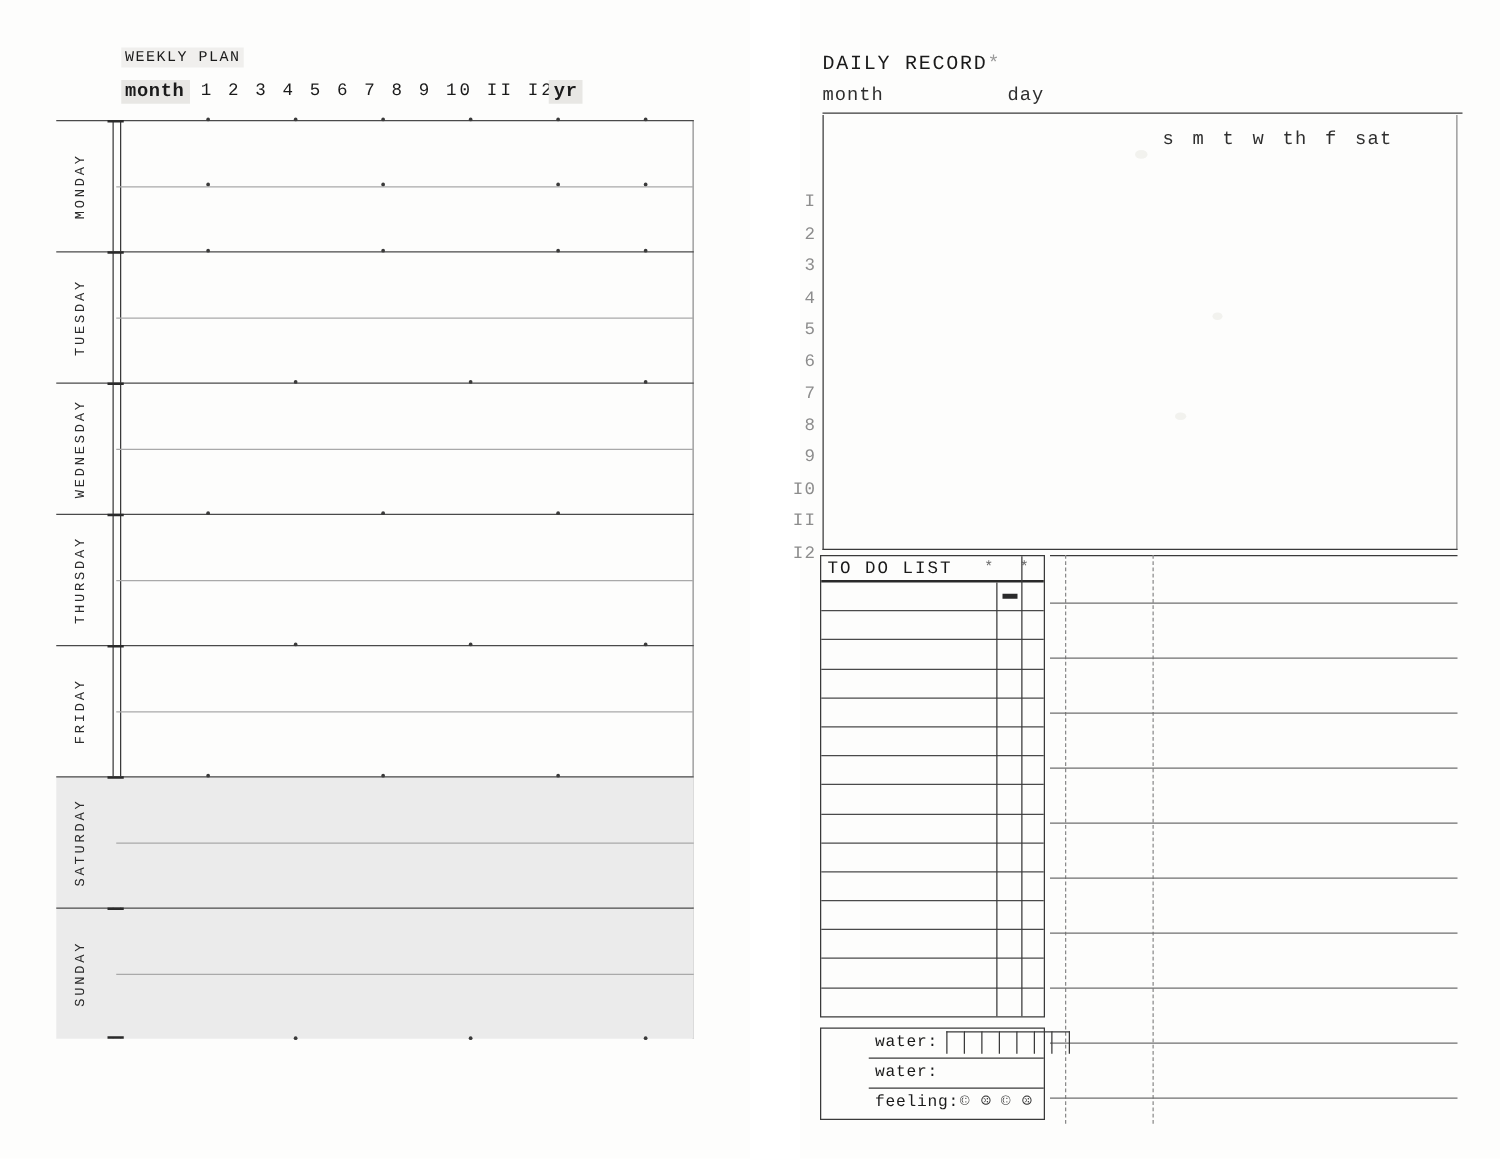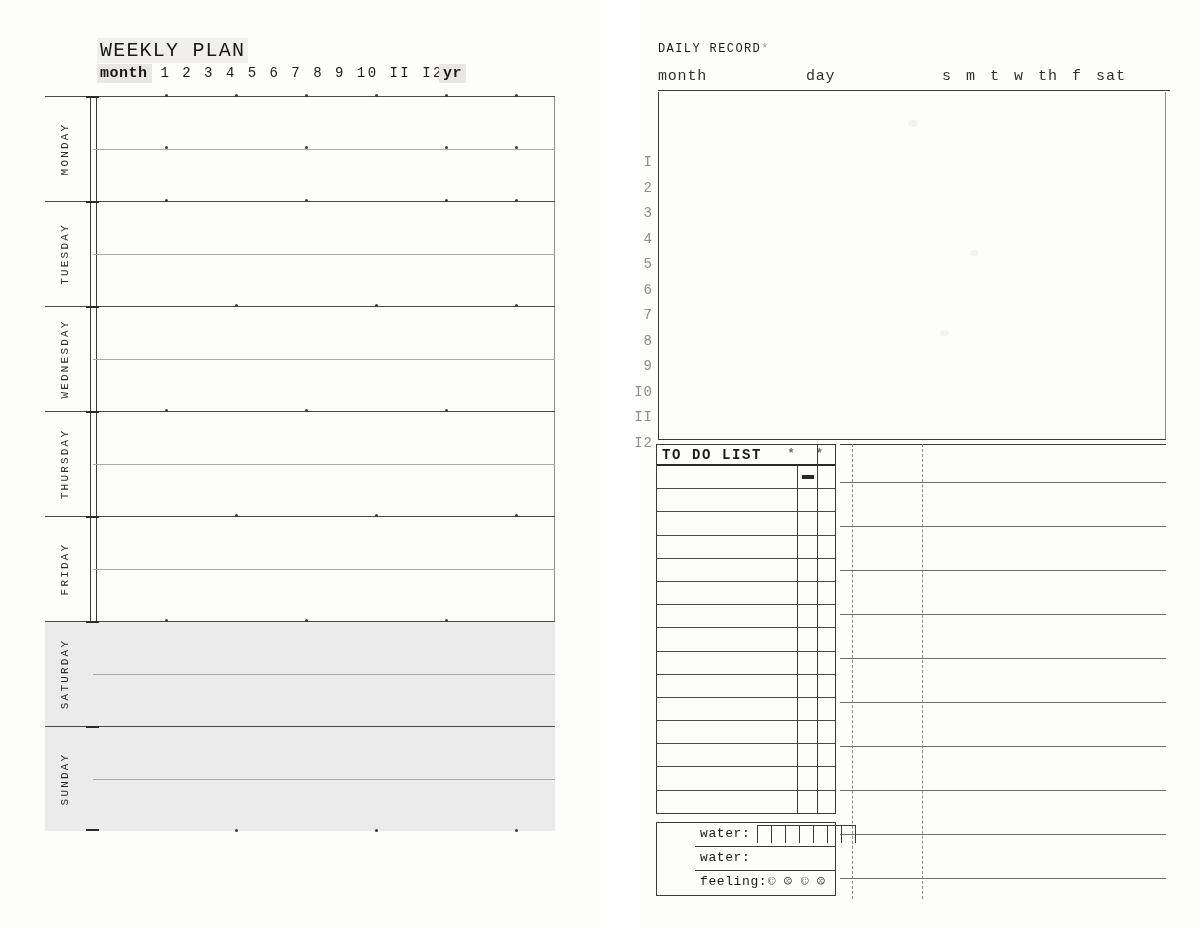--- a/index.html
+++ b/index.html
@@ -20,21 +20,21 @@
   #weekly-sheet {
     position: absolute;
     left: 0; top: 0;
     width: 600px; height: 927px;
     background: #fdfdfc;
   }
 
   #weekly-title {
     position: absolute;
     left: 97px; top: 38px;
-    font-size: 20px;
+    font-size: 12px;
     letter-spacing: 1.2px;
     background: #f0efed;
     padding: 1px 3px;
   }
 
   #weekly-monthrow {
     position: absolute;
     left: 97px; top: 62px;
     width: 370px; height: 22px;
     display: flex;
@@ -136,36 +136,36 @@
   #daily-sheet {
     position: absolute;
     left: 640px; top: 0;
     width: 560px; height: 927px;
     background: #fdfdfc;
   }
 
   #daily-title {
     position: absolute;
     left: 18px; top: 42px;
-    font-size: 12px;
+    font-size: 16px;
     letter-spacing: 1.4px;
   }
   #daily-title .star { color: #9a9a9a; }
 
   #daily-subrow {
     position: absolute;
     left: 18px; top: 68px;
     width: 512px;
     font-size: 15px;
     letter-spacing: 0.8px;
     color: #2f2f2f;
   }
   #daily-subrow .month { position: absolute; left: 0; }
   #daily-subrow .day   { position: absolute; left: 148px; }
-  #daily-subrow .dows  { position: absolute; left: 284px; letter-spacing: 1px; }
+  #daily-subrow .dows  { position: absolute; left: 272px; letter-spacing: 1px; margin-top: 35px; }
   #daily-subrow .dows span { margin-right: 14px; }
 
   #daily-underline {
     position: absolute;
     left: 18px; top: 90px;
     width: 512px;
     border-top: 1px solid #3a3a3a;
   }
 
   
@@ -202,21 +202,20 @@
     box-sizing: border-box;
   }
   #todo .head {
     position: relative;
     height: 21px;
     border-bottom: 2px solid #2a2a2a;
     font-size: 14px;
     letter-spacing: 1.6px;
     padding: 2px 0 0 5px;
     box-sizing: border-box;
-    font-weight: bold;
   }
   #todo .head .stars {
     position: absolute;
     right: 5px; top: 2px;
     letter-spacing: 7px;
     color: #6b6b6b;
     font-size: 12px;
   }
   #todo .vdiv {
     position: absolute;

